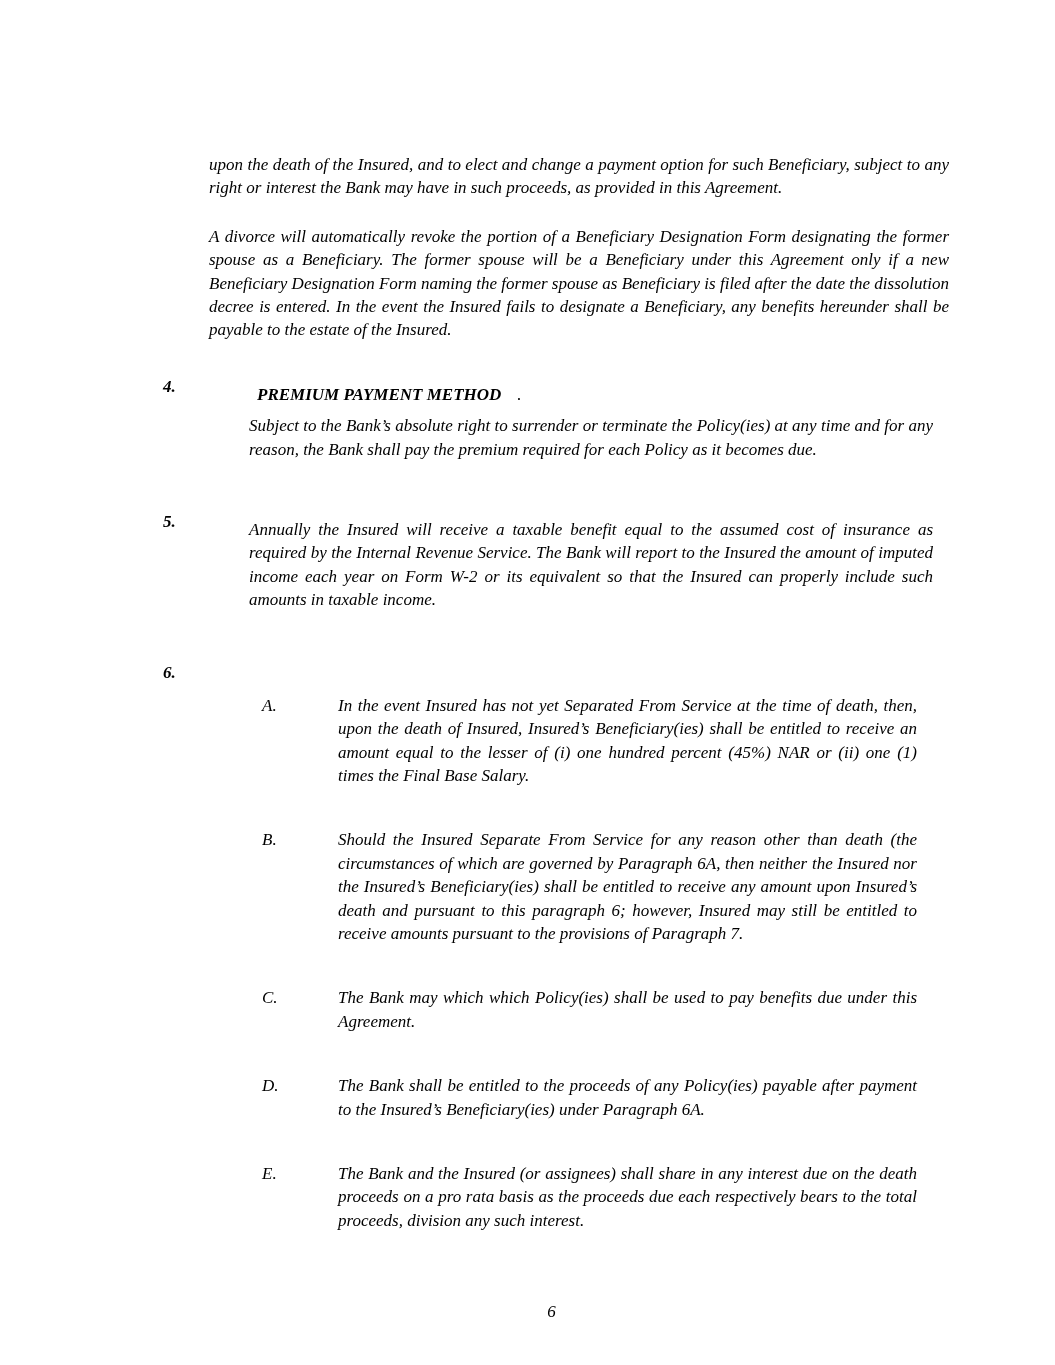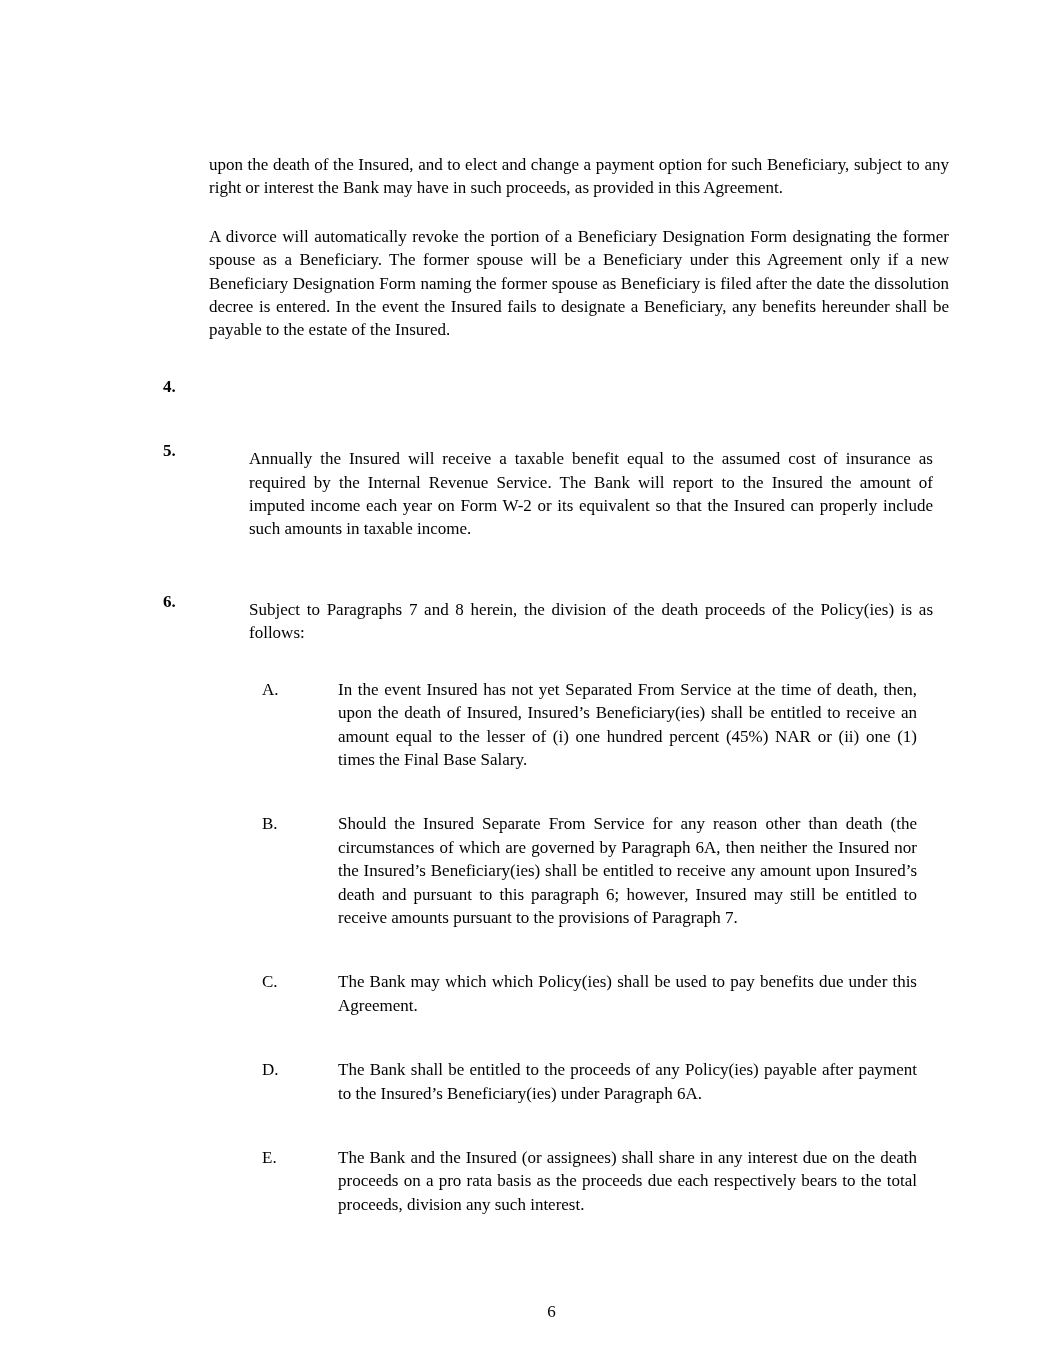--- a/index.html
+++ b/index.html
@@ -1,15 +1,15 @@
 <!DOCTYPE html>
 <html><head>
 <meta charset="utf-8">
 <style>
-  * { margin:8px; padding:0; box-sizing:border-box; }
+  * { margin:8px; padding:0; box-sizing:border-box;font-style:italic; }
   html, body { background:#ffffff; }
   body {
     width:1055px; height:1365px; position:relative;
     font-family:"Liberation Serif","DejaVu Serif",serif;
     font-size:17px; line-height:23.4px; color:#000000;
     overflow:hidden;
   }
   .doc { position:absolute; left:123px; top:121px; width:810px; }
   .para { margin-left:62px; text-align:justify; margin-bottom:25px; }
   .section { display:flex; margin-bottom:25px; }
@@ -29,34 +29,35 @@
 <body>
 
 <div class="doc">
 
   <p class="para">upon the death of the Insured, and to elect and change a payment option for such Beneficiary, subject to any right or interest the Bank may have in such proceeds, as provided in this Agreement.</p>
   <p class="para">A divorce will automatically revoke the portion of a Beneficiary Designation Form designating the former spouse as a Beneficiary. The former spouse will be a Beneficiary under this Agreement only if a new Beneficiary Designation Form naming the former spouse as Beneficiary is filed after the date the dissolution decree is entered. In the event the Insured fails to designate a Beneficiary, any benefits hereunder shall be payable to the estate of the Insured.</p>
 
   <div class="section">
     <div class="sec-num">4.</div>
     <div class="sec-content">
+      <div class="sec-heading-line"><span class="sec-heading">PREMIUM PAYMENT METHOD</span><span>.</span></div>
+      <div class="sec-text">Subject to the Bank’s absolute right to surrender or terminate the Policy(ies) at any time and for any reason, the Bank shall pay the premium required for each Policy as it becomes due.</div>
     </div>
   </div>
 
   <div class="section">
     <div class="sec-num">5.</div>
     <div class="sec-content">
       <div class="sec-text">Annually the Insured will receive a taxable benefit equal to the assumed cost of insurance as required by the Internal Revenue Service. The Bank will report to the Insured the amount of imputed income each year on Form W-2 or its equivalent so that the Insured can properly include such amounts in taxable income.</div>
     </div>
   </div>
 
   <div class="section">
     <div class="sec-num">6.</div>
     <div class="sec-content">
-      <div class="sec-text">Subject to Paragraphs 7 and 8 herein, the division of the death proceeds of the Policy(ies) is as follows:</div>
 
       <div class="items">
         <div class="item">
           <div class="item-letter">A.</div>
           <div class="item-text">In the event Insured has not yet Separated From Service at the time of death, then, upon the death of Insured, Insured’s Beneficiary(ies) shall be entitled to receive an amount equal to the lesser of (i) one hundred percent (45%) NAR or (ii) one (1) times the Final Base Salary.</div>
         </div>
         <div class="item">
           <div class="item-letter">B.</div>
           <div class="item-text">Should the Insured Separate From Service for any reason other than death (the circumstances of which are governed by Paragraph 6A, then neither the Insured nor the Insured’s Beneficiary(ies) shall be entitled to receive any amount upon Insured’s death and pursuant to this paragraph 6; however, Insured may still be entitled to receive amounts pursuant to the provisions of Paragraph 7.</div>
         </div>

